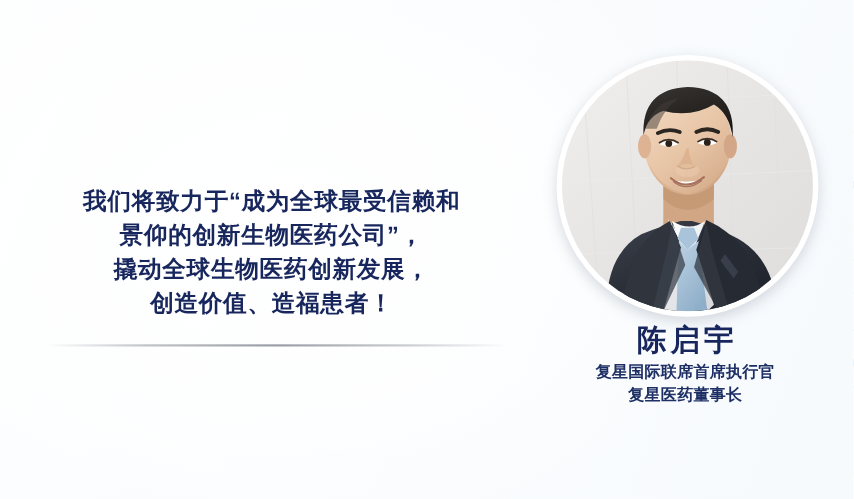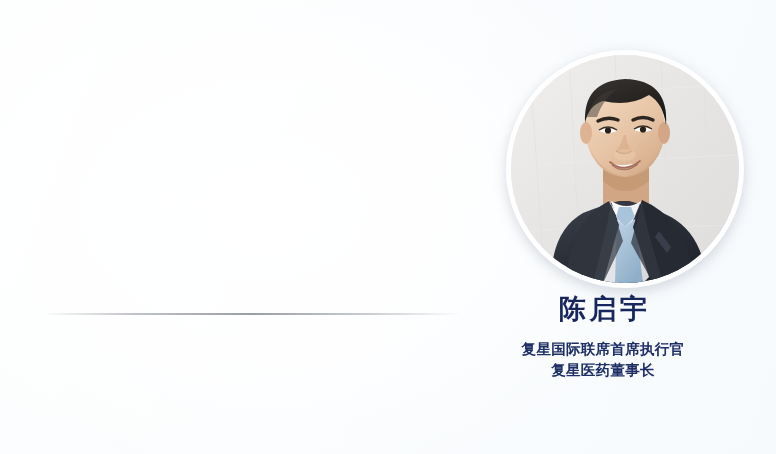--- a/index.html
+++ b/index.html
@@ -91,41 +91,41 @@
     height: 228px;
     border-radius: 50%;
     overflow: hidden;
     background: #e9eaea;
   }
   #portrait-photo svg { display: block; }
 
   
   #person-info {
     position: absolute;
-    left: 470px;
+    left: 490px;
     top: 292px;
     width: 266px;
     text-align: center;
   }
   #person-name {
     color: #17265c;
     font-size: 27px;
     font-weight: bold;
     letter-spacing: 3.5px;
     line-height: 34px;
     text-indent: 3.5px;
   }
   .person-title {
     color: #1d2f64;
     font-size: 14.5px;
     font-weight: bold;
     line-height: 20.5px;
     letter-spacing: 0.3px;
   }
-  #person-titles { margin-top: 13px; text-align: center; }
+  #person-titles { margin-top: 3px; text-align: center; }
 </style>
 </head>
 <body>
 
 <div id="banner">
 
   <svg id="network-bg" viewBox="0 0 776 454" preserveAspectRatio="none" aria-hidden="true">
     <defs>
       <g id="netlines" stroke="#d8e8f4" stroke-width="0.9" fill="none">
 
@@ -225,20 +225,26 @@
       <circle cx="720" cy="168" r="3.5"></circle>
       <circle cx="392" cy="120" r="3.2"></circle>
       <circle cx="512" cy="160" r="3.2"></circle>
       <circle cx="250" cy="382" r="3.2"></circle>
       <circle cx="640" cy="440" r="3.5"></circle>
     </g>
   </svg>
 
   <div id="bg-wash"></div>
 
+  <div id="quote-block">
+    <div class="quote-line" id="quote-line-1">我们将致力于“成为全球最受信赖和</div>
+    <div class="quote-line">景仰的创新生物医药公司”，</div>
+    <div class="quote-line">撬动全球生物医药创新发展，</div>
+    <div class="quote-line">创造价值、造福患者！</div>
+  </div>
 
   <div id="quote-divider"></div>
 
   <div id="portrait-wrap">
     <div id="portrait-ring"></div>
     <div id="portrait-photo">
       <svg width="228" height="228" viewBox="0 0 228 228" aria-hidden="true">
         <defs>
           <linearGradient id="studioBg" x1="0" y1="0" x2="1" y2="1">
             <stop offset="0%" stop-color="#f0efee"></stop>

